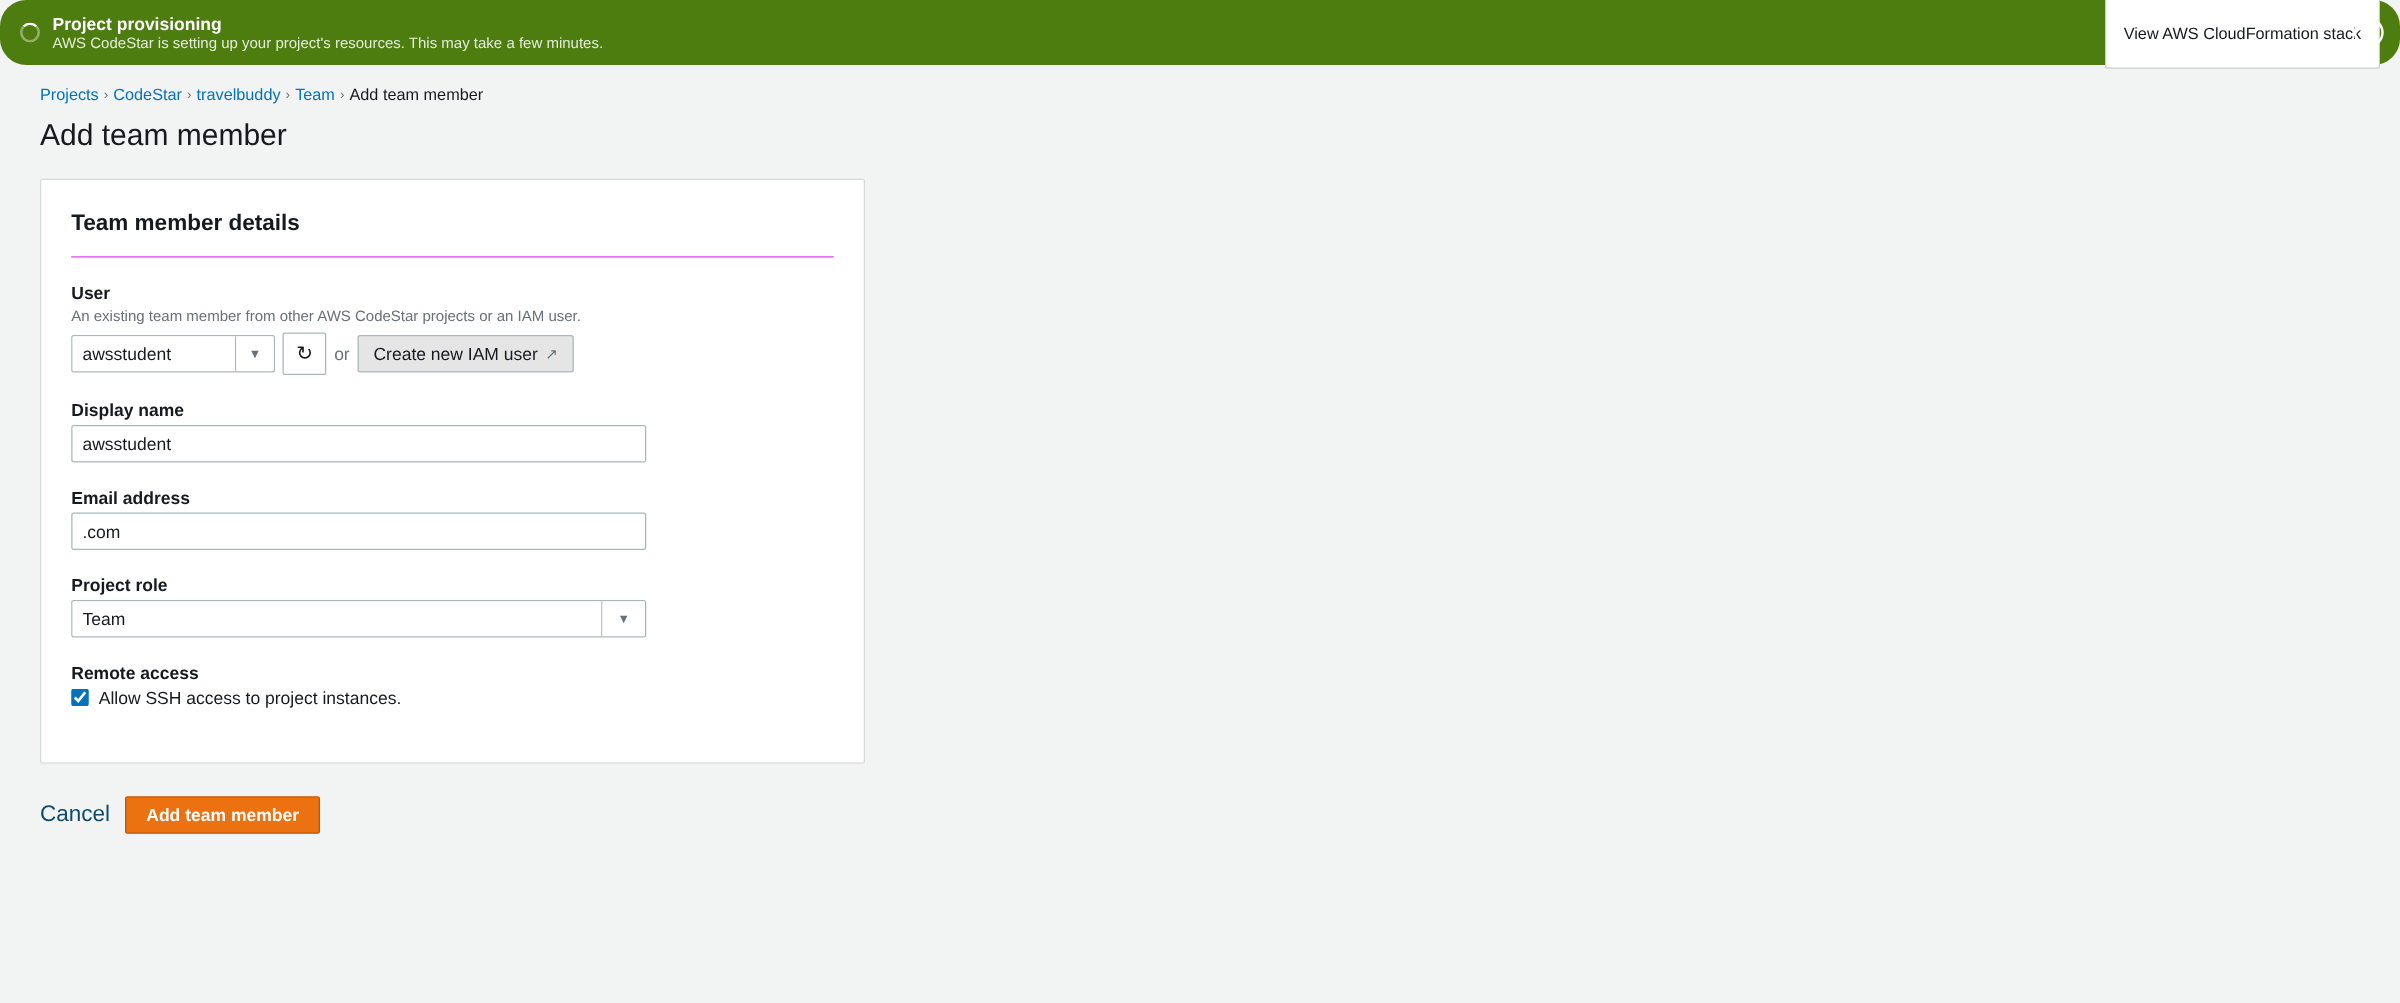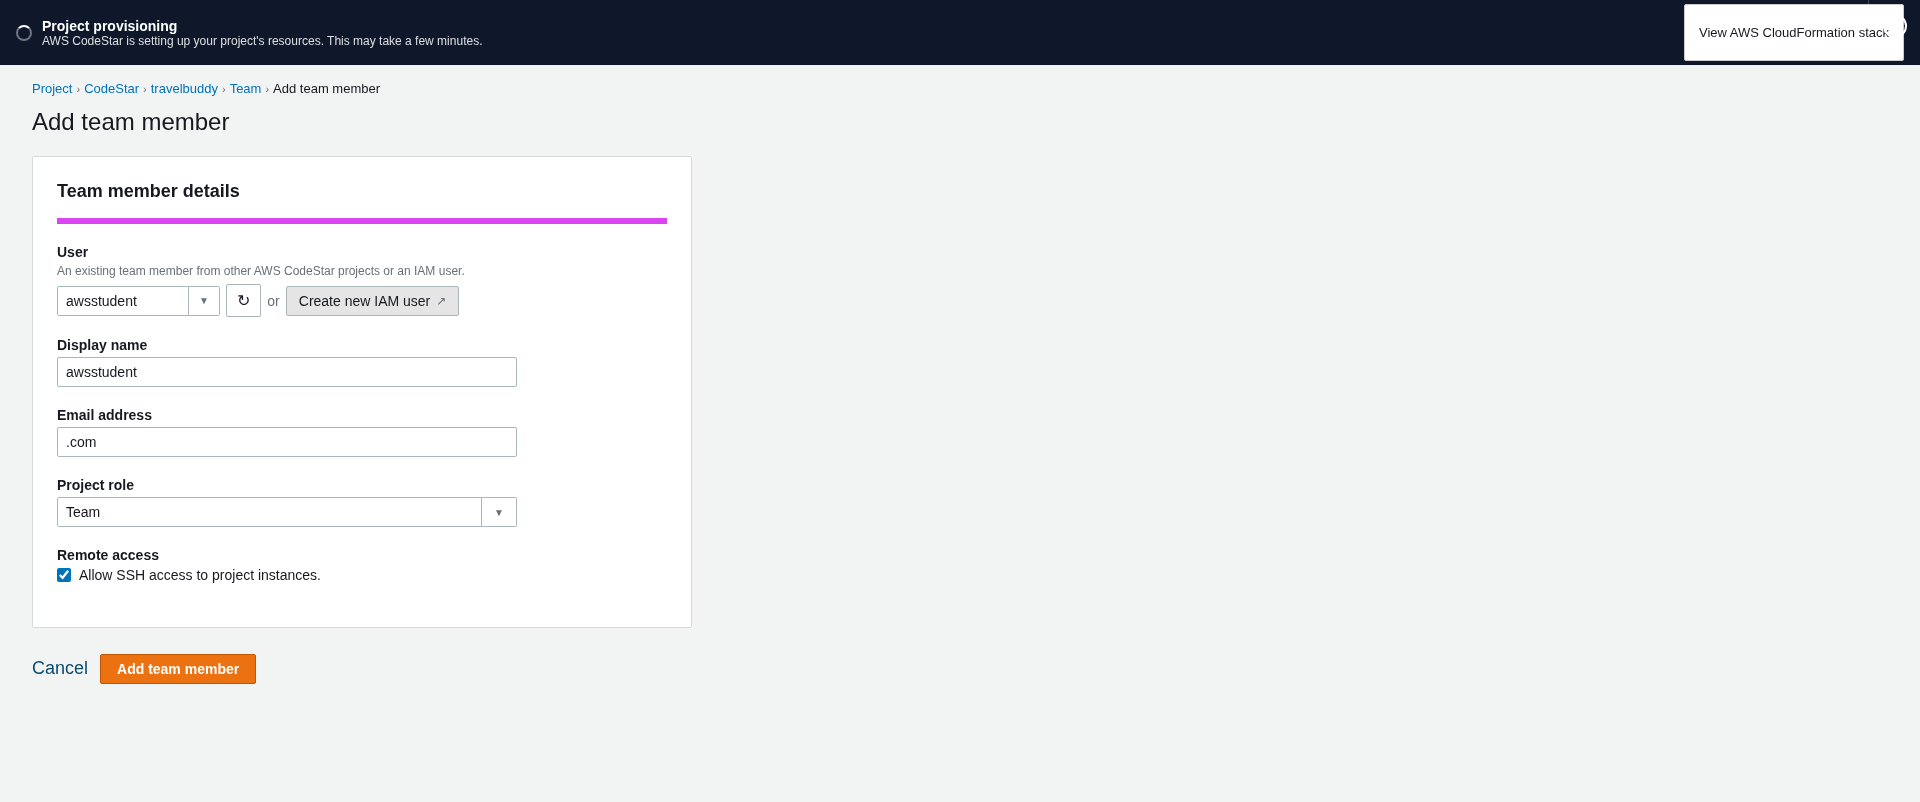--- a/index.html
+++ b/index.html
@@ -12,28 +12,29 @@
       font-family: "Amazon Ember", "Helvetica Neue", Arial, sans-serif;
       font-size: 14px;
       background-color: #f2f3f3;
       color: #16191f;
       width: 1920px;
       min-height: 802px;
     }
 
     
     .top-banner {
-      background-color: #0f172a;
+      background-color: #4d7c0f;
       color: white;
       display: flex;
       align-items: center;
       justify-content: space-between;
       padding: 0 16px;
-      height: 65px;
+      height: 52px;
       position: relative;
+      border-radius: 21px;
     }
 
     .banner-left {
       display: flex;
       align-items: center;
       gap: 10px;
     }
 
     .banner-spinner {
       width: 16px;
@@ -149,21 +150,21 @@
       max-width: 660px;
       padding: 24px;
     }
 
     .card-title {
       font-size: 18px;
       font-weight: 700;
       color: #16191f;
       margin-bottom: 20px;
       padding-bottom: 16px;
-      border-bottom: 6px solid #d946ef;
+      border-bottom: 1px solid #d946ef;
     }
 
     
     .form-group {
       margin-bottom: 20px;
     }
 
     .form-label {
       display: block;
       font-size: 14px;
@@ -364,21 +365,21 @@
   </div>
   <button class="banner-button">View AWS CloudFormation stack</button>
   <div class="help-icon-container">
     <div class="help-icon">?</div>
   </div>
 </div>
 
 <div class="main-content">
 
   <nav class="breadcrumb">
-    <a class="breadcrumb-link">Project</a>
+    <a class="breadcrumb-link">Projects</a>
     <span class="breadcrumb-chevron">›</span>
     <a class="breadcrumb-link">CodeStar</a>
     <span class="breadcrumb-chevron">›</span>
     <a class="breadcrumb-link">travelbuddy</a>
     <span class="breadcrumb-chevron">›</span>
     <a class="breadcrumb-link">Team</a>
     <span class="breadcrumb-chevron">›</span>
     <span class="breadcrumb-current">Add team member</span>
   </nav>
 

